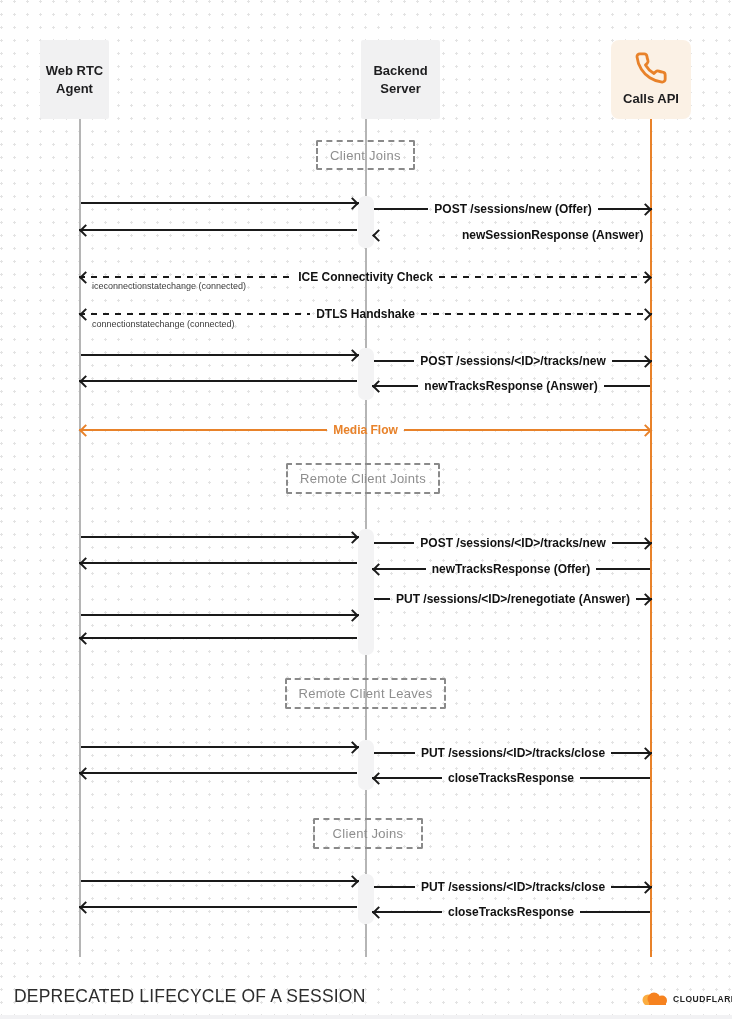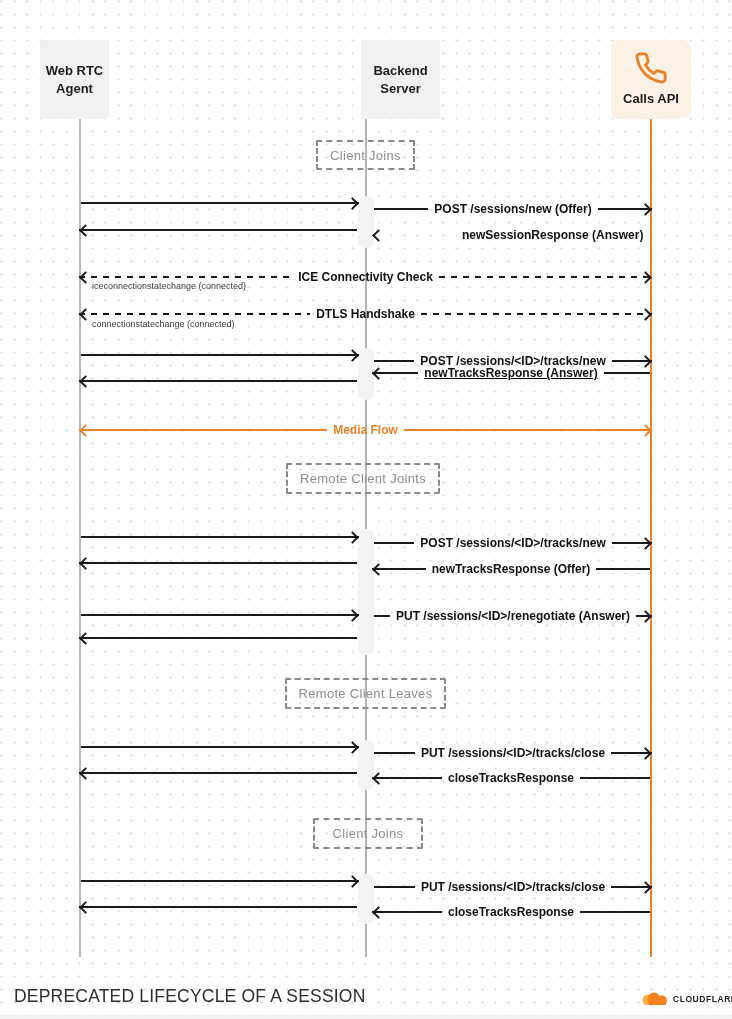--- a/index.html
+++ b/index.html
@@ -126,21 +126,21 @@
   <div class="msg" style="left:81px;top:348px;width:276px;">
     <span class="seg"></span>
       <span class="chev r"></span>
   </div>
   <div class="msg" style="left:374px;top:354px;width:276px;">
     <span class="seg"></span>
       <span class="lbl">POST /sessions/&lt;ID&gt;/tracks/new</span>
       <span class="seg"></span>
       <span class="chev r"></span>
   </div>
-  <div class="msg" style="left:374px;top:366px;width:276px;text-decoration:underline;">
+  <div class="msg" style="left:374px;top:379px;width:276px;">
     <span class="chev l"></span>
       <span class="seg"></span>
       <span class="lbl">newTracksResponse (Answer)</span>
       <span class="seg"></span>
   </div>
   <div class="msg" style="left:81px;top:374px;width:276px;">
     <span class="chev l"></span>
       <span class="seg"></span>
   </div>
 
@@ -170,21 +170,21 @@
   </div>
   <div class="msg" style="left:81px;top:556px;width:276px;">
     <span class="chev l"></span>
       <span class="seg"></span>
   </div>
 
   <div class="msg" style="left:81px;top:608px;width:276px;">
     <span class="seg"></span>
       <span class="chev r"></span>
   </div>
-  <div class="msg" style="left:374px;top:609px;width:276px;justify-content:space-between;">
+  <div class="msg" style="left:374px;top:592px;width:276px;justify-content:space-between;">
     <span class="seg"></span>
       <span class="lbl">PUT /sessions/&lt;ID&gt;/renegotiate (Answer)</span>
       <span class="seg"></span>
       <span class="chev r"></span>
   </div>
   <div class="msg" style="left:81px;top:631px;width:276px;">
     <span class="chev l"></span>
       <span class="seg"></span>
   </div>
 

